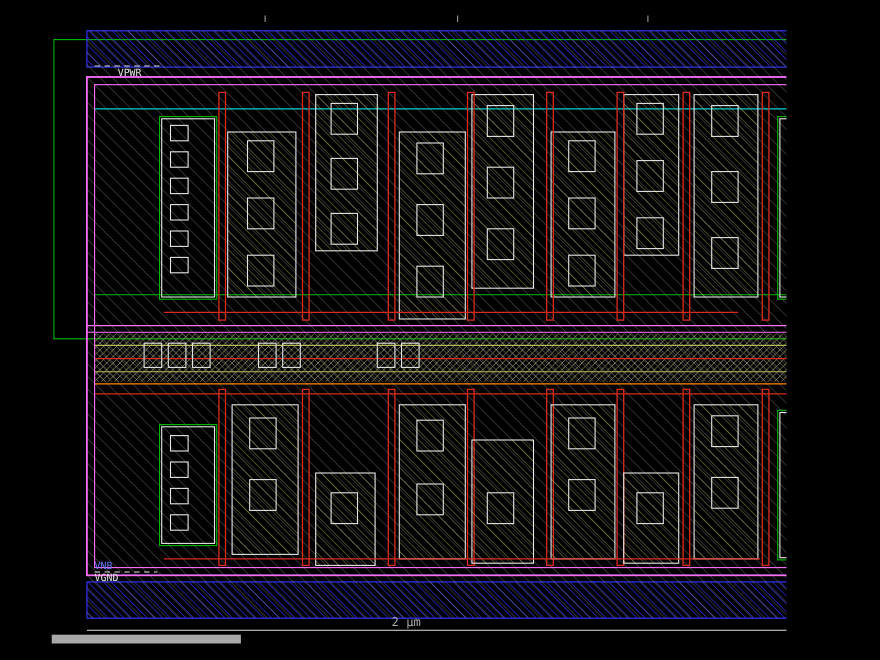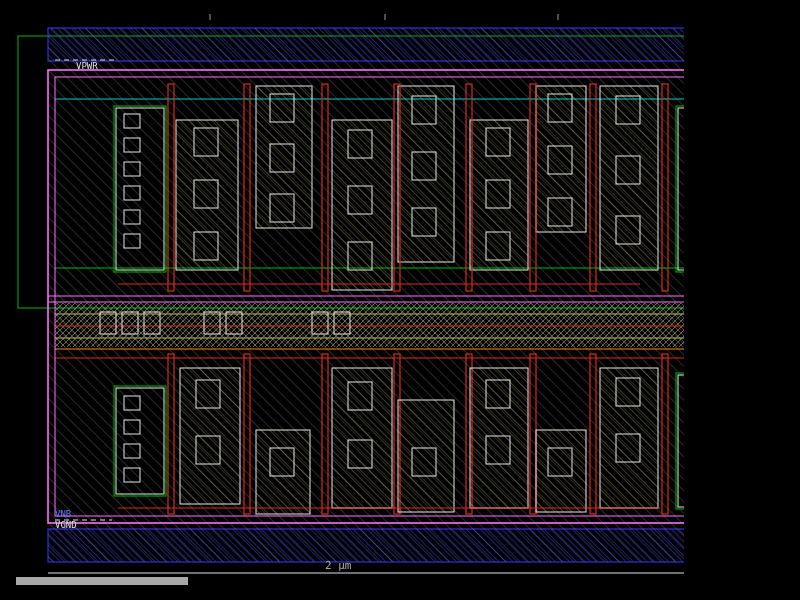--- a/index.html
+++ b/index.html
@@ -1,16 +1,16 @@
 <!DOCTYPE html>
 <html style="--background: #000000; --rail_blue: #2f2fd8; --boundary_pink: #ff70ff; --nwell_green: #00b800; --poly_red: #d92b1d; --orange_wire: #ff8a00; --hatch_gray: #9a9a9a; --contact_white: #e6e6e6; --diff_yellow: #b9b95c; --li_cyan: #00cfcf; --label_blue: #6b7bff; --label_white: #e0e0e0; --scale_gray: #a8a8a8;"><head>
 <meta charset="utf-8">
 <style>
   html,body{margin:0;padding:0;background:#000;}
-  .viewport{width:684px;height:600px;position:relative;background:var(--background,#000);font-family:"DejaVu Sans Mono",monospace;overflow:hidden;}
+  .viewport{width:684px;height:600px;position:relative;background:var(--background,#000);font-family:"DejaVu Sans Mono",monospace;overflow:hidden;padding-left:31px;}
   svg{display:block;}
   .bg{fill:var(--background,#000);}
   .rail{fill:url(#pat-blue);stroke:var(--rail_blue,#2f2fd8);stroke-width:1.2;}
   .st-white{fill:none;stroke:var(--contact_white,#e6e6e6);stroke-width:1;}
   .st-red{fill:none;stroke:var(--poly_red,#d92b1d);stroke-width:1.2;}
   .st-green{fill:none;stroke:var(--nwell_green,#00b800);stroke-width:1;}
   .st-pink{fill:none;stroke:var(--boundary_pink,#ff70ff);stroke-width:1.6;}
   .st-pink-thin{fill:none;stroke:var(--boundary_pink,#ff70ff);stroke-width:1;}
   .diff{fill:url(#pat-yel);stroke:var(--contact_white,#e6e6e6);stroke-width:1;}
   .band{fill:url(#pat-cross);}

